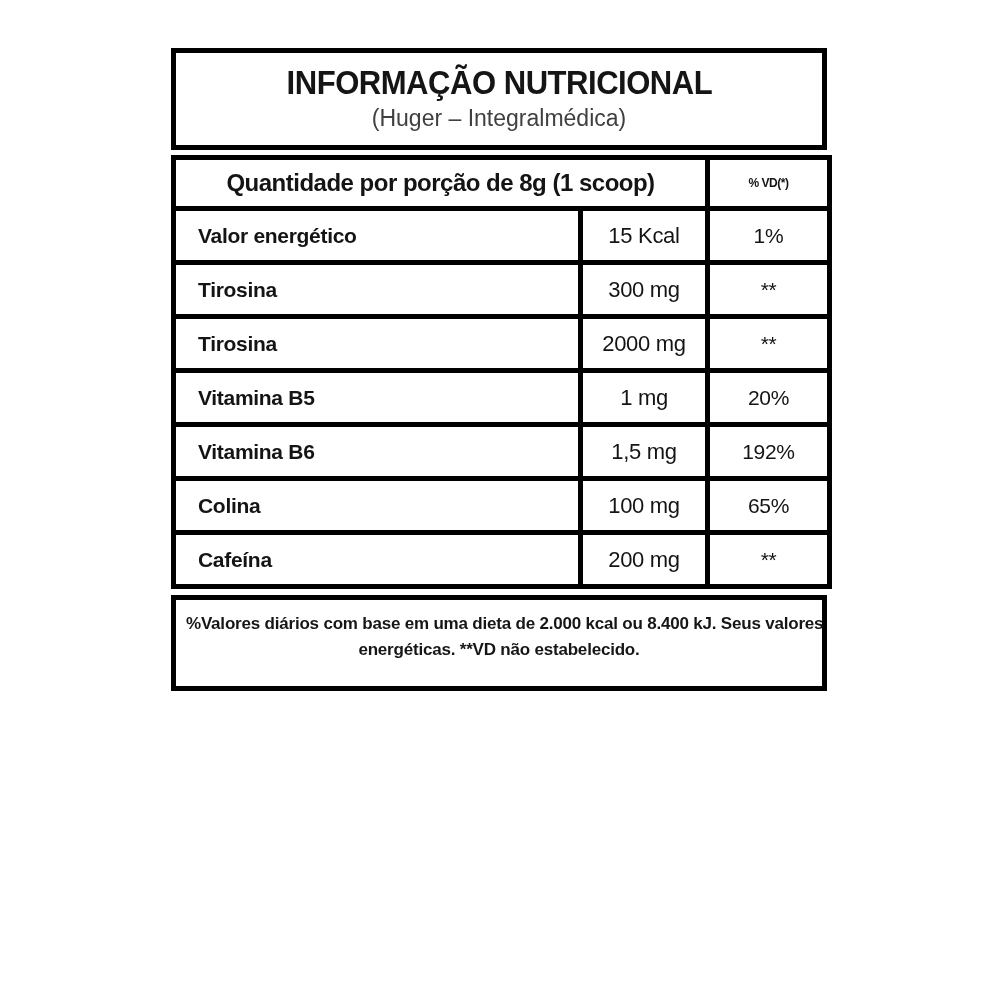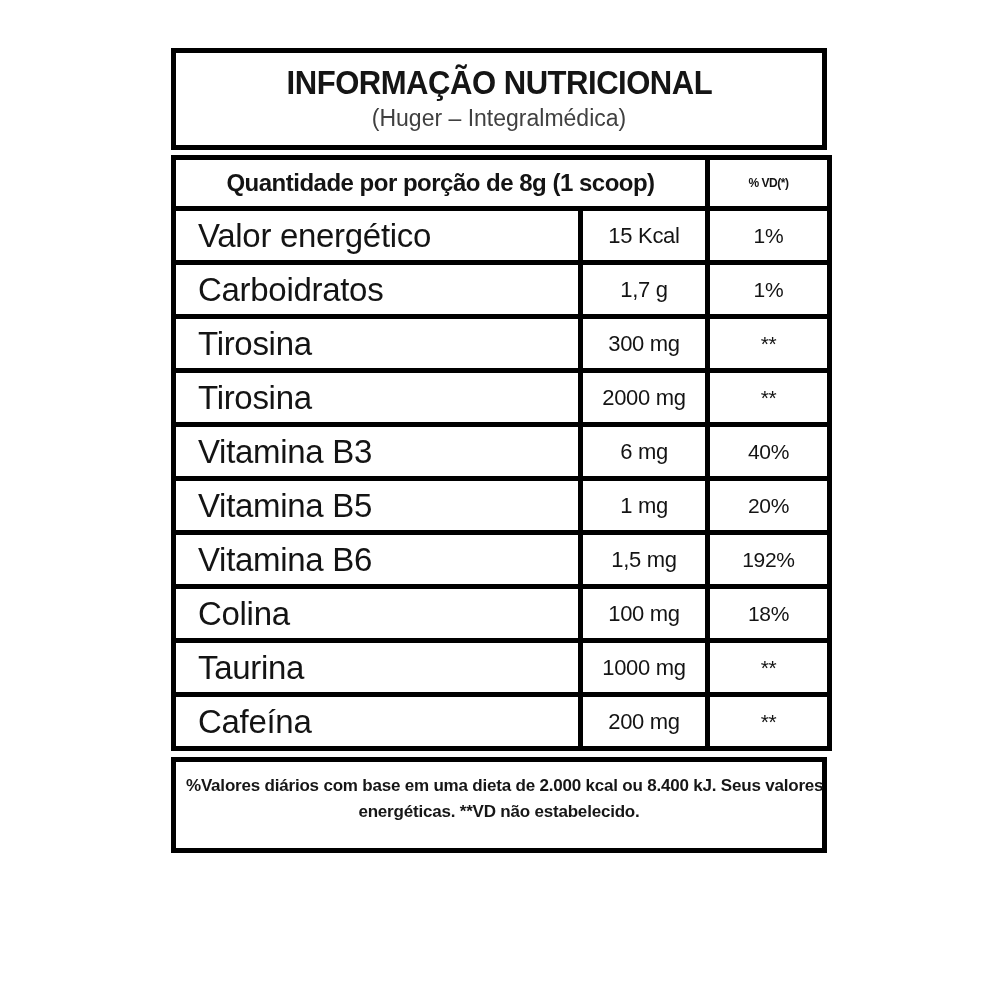--- a/index.html
+++ b/index.html
@@ -71,22 +71,22 @@
     letter-spacing: -0.5px;
   }
   .cell-vd-head {
     text-align: center;
     font-weight: bold;
     font-size: 12px;
     letter-spacing: -0.5px;
   }
   .cell-name {
     padding-left: 22px;
-    font-weight: normal;
-    font-size: 33px;
+    font-weight: bold;
+    font-size: 21px;
     letter-spacing: -0.3px;
   }
   .cell-amount {
     text-align: center;
     font-size: 22px;
     letter-spacing: -0.3px;
   }
   .cell-dv {
     text-align: center;
     font-size: 21px;
@@ -129,58 +129,43 @@
           <td class="cell-qty" colspan="2">Quantidade por porção de 8g (1 scoop)</td>
           <td class="cell-vd-head">% VD(*)</td>
         </tr>
 
         <tr class="data-row">
           <td class="cell-name">Valor energético</td>
           <td class="cell-amount">15 Kcal</td>
           <td class="cell-dv">1%</td>
         </tr>
         <tr class="data-row">
-          <td class="cell-name">Carboidratos</td>
-          <td class="cell-amount">1,7 g</td>
-          <td class="cell-dv">1%</td>
-        </tr>
-        <tr class="data-row">
           <td class="cell-name">Tirosina</td>
           <td class="cell-amount">300 mg</td>
           <td class="cell-dv">**</td>
         </tr>
         <tr class="data-row">
           <td class="cell-name">Tirosina</td>
           <td class="cell-amount">2000 mg</td>
           <td class="cell-dv">**</td>
-        </tr>
-        <tr class="data-row">
-          <td class="cell-name">Vitamina B3</td>
-          <td class="cell-amount">6 mg</td>
-          <td class="cell-dv">40%</td>
         </tr>
         <tr class="data-row">
           <td class="cell-name">Vitamina B5</td>
           <td class="cell-amount">1 mg</td>
           <td class="cell-dv">20%</td>
         </tr>
         <tr class="data-row">
           <td class="cell-name">Vitamina B6</td>
           <td class="cell-amount">1,5 mg</td>
           <td class="cell-dv">192%</td>
         </tr>
         <tr class="data-row">
           <td class="cell-name">Colina</td>
           <td class="cell-amount">100 mg</td>
-          <td class="cell-dv">18%</td>
-        </tr>
-        <tr class="data-row">
-          <td class="cell-name">Taurina</td>
-          <td class="cell-amount">1000 mg</td>
-          <td class="cell-dv">**</td>
+          <td class="cell-dv">65%</td>
         </tr>
         <tr class="data-row">
           <td class="cell-name">Cafeína</td>
           <td class="cell-amount">200 mg</td>
           <td class="cell-dv">**</td>
         </tr>
       </tbody>
     </table>
 
     <div class="box footer-box">

